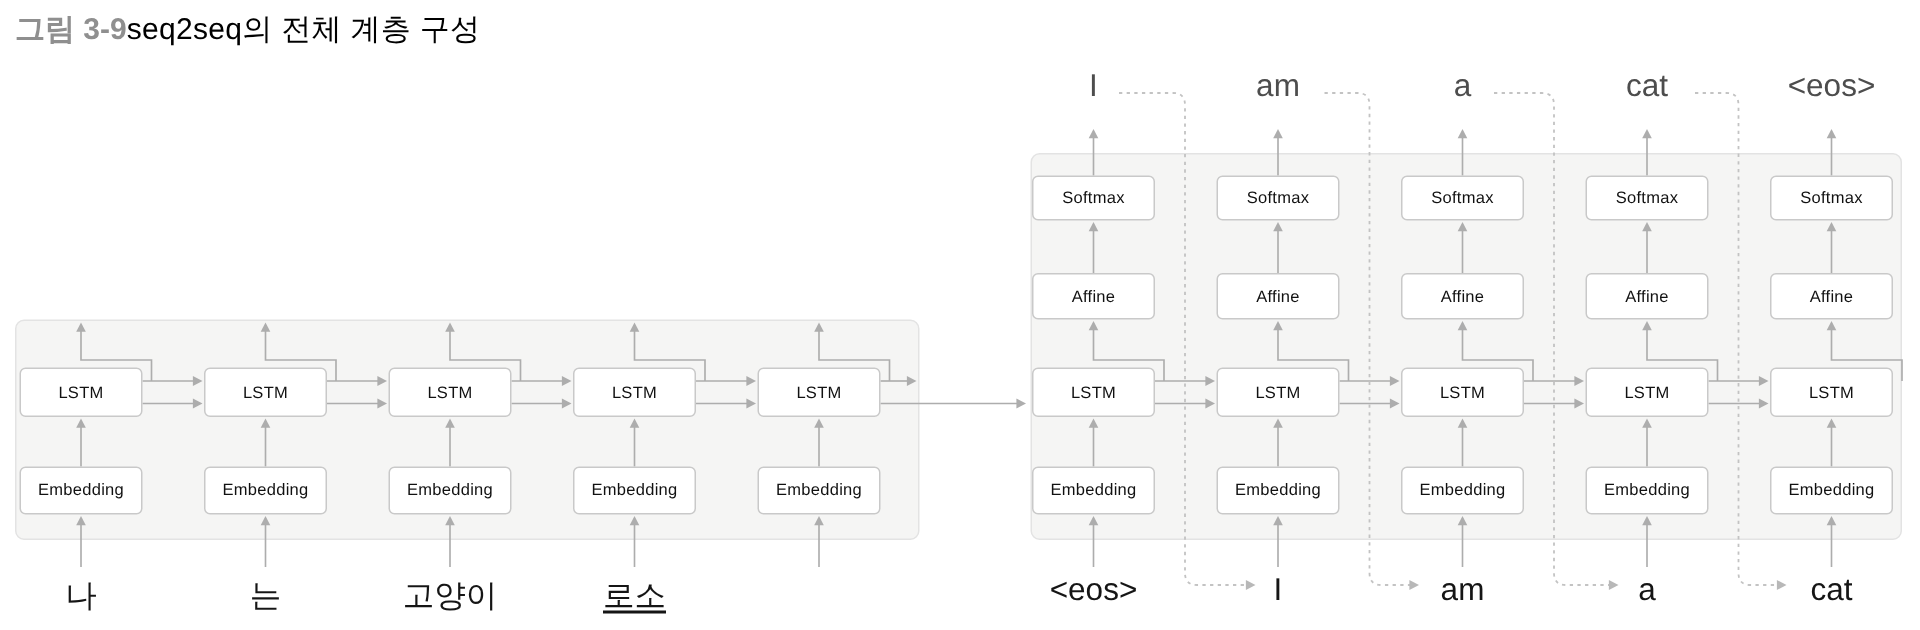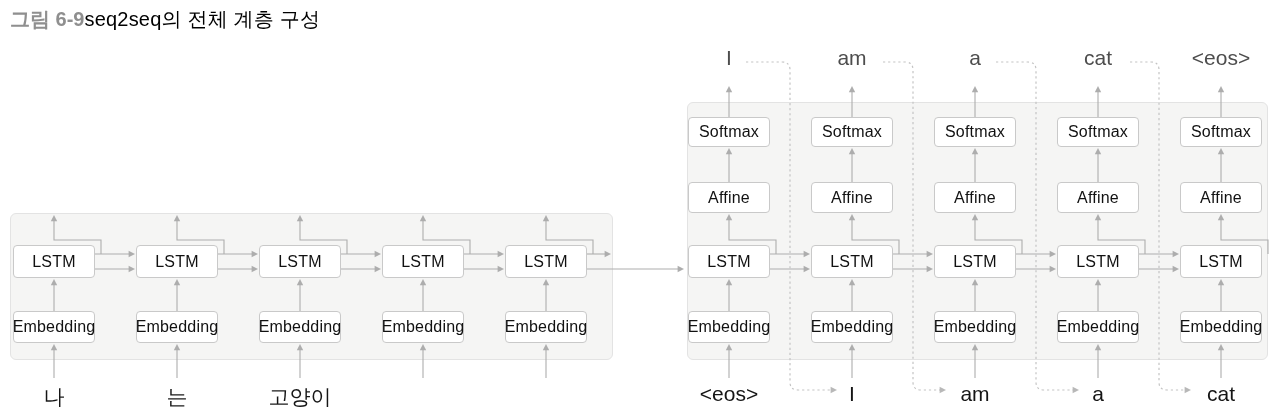--- a/index.html
+++ b/index.html
@@ -5,36 +5,36 @@
   html,body{margin:0;padding:0;background:#ffffff;}
   body{width:1280px;height:420px;position:relative;overflow:hidden;
        font-family:"Liberation Sans","DejaVu Sans",sans-serif;}
   #stage{position:absolute;inset:0;}
   .title{position:absolute;left:10px;top:6px;font-size:20px;white-space:nowrap;}
   .title .lbl{color:#8f8f8f;font-weight:bold;}
   .title .txt{color:#000000;font-weight:500;letter-spacing:0.2px;}
   .panel{position:absolute;background:#f5f5f4;border:1px solid #e3e3e3;border-radius:6px;box-sizing:border-box;}
   .nbox{position:absolute;background:#ffffff;border:1px solid #c9c9c9;border-radius:4px;
         box-sizing:border-box;display:flex;align-items:center;justify-content:center;
-        font-size:16px;color:#111111;letter-spacing:0.2px;}
+        font-size:11px;color:#111111;letter-spacing:0.2px;}
   .word{position:absolute;width:140px;text-align:center;font-size:21px;color:#151515;white-space:nowrap;}
   .word.out{color:#4d4d4d;}
   .word .u{text-decoration:underline;text-underline-offset:3px;}
   svg{position:absolute;left:0;top:0;pointer-events:none;}
   path.solid{stroke:#adadad;stroke-width:1.1;fill:none;}
   path.dot{stroke:#c3c3c3;stroke-width:1.2;fill:none;stroke-dasharray:2.2 2.9;}
   polygon.sh{fill:#adadad;}
   polygon.dh{fill:#b8b8b8;}
 </style>
 </head>
 <body>
 
 <div id="stage">
   <div class="title">
-    <span class="lbl">그림 6-9</span><span class="txt">seq2seq의 전체 계층 구성</span>
+    <span class="lbl">그림 3-9</span><span class="txt">seq2seq의 전체 계층 구성</span>
   </div>
   <div class="panel" style="left:10px;top:213px;width:603px;height:147px;"></div>
   <div class="panel" style="left:687px;top:102px;width:581px;height:258px;"></div>
   <svg id="wires" width="1280" height="420" viewBox="0 0 1280 420">
       <path d="M54 378 V349" class="solid"></path>
       <polygon points="54,344 50.8,350.2 57.2,350.2" class="sh"></polygon>
       <path d="M54 311 V284" class="solid"></path>
       <polygon points="54,279 50.8,285.2 57.2,285.2" class="sh"></polygon>
       <path d="M101 254 V240 H54 V220" class="solid"></path>
       <polygon points="54,215 50.8,221.2 57.2,221.2" class="sh"></polygon>
@@ -161,20 +161,21 @@
     <div class="nbox" style="left: 13px; top: 245px; width: 82px; height: 33px;">LSTM</div>
     <div class="word" style="left: -16px; top: 383px;">나</div>
     <div class="nbox" style="left: 136px; top: 311px; width: 82px; height: 32px;">Embedding</div>
     <div class="nbox" style="left: 136px; top: 245px; width: 82px; height: 33px;">LSTM</div>
     <div class="word" style="left: 107px; top: 383px;">는</div>
     <div class="nbox" style="left: 259px; top: 311px; width: 82px; height: 32px;">Embedding</div>
     <div class="nbox" style="left: 259px; top: 245px; width: 82px; height: 33px;">LSTM</div>
     <div class="word" style="left: 230px; top: 383px;">고양이</div>
     <div class="nbox" style="left: 382px; top: 311px; width: 82px; height: 32px;">Embedding</div>
     <div class="nbox" style="left: 382px; top: 245px; width: 82px; height: 33px;">LSTM</div>
+    <div class="word" style="left: 353px; top: 383px;"><span class="u">로소</span></div>
     <div class="nbox" style="left: 505px; top: 311px; width: 82px; height: 32px;">Embedding</div>
     <div class="nbox" style="left: 505px; top: 245px; width: 82px; height: 33px;">LSTM</div>
     <div class="nbox" style="left: 688px; top: 311px; width: 82px; height: 32px;">Embedding</div>
     <div class="nbox" style="left: 688px; top: 245px; width: 82px; height: 33px;">LSTM</div>
     <div class="nbox" style="left: 688px; top: 182px; width: 82px; height: 31px;">Affine</div>
     <div class="nbox" style="left: 688px; top: 117px; width: 82px; height: 30px;">Softmax</div>
     <div class="word" style="left: 659px; top: 382px;">&lt;eos&gt;</div>
     <div class="word out" style="left: 659px; top: 46px;">I</div>
     <div class="nbox" style="left: 811px; top: 311px; width: 82px; height: 32px;">Embedding</div>
     <div class="nbox" style="left: 811px; top: 245px; width: 82px; height: 33px;">LSTM</div>

